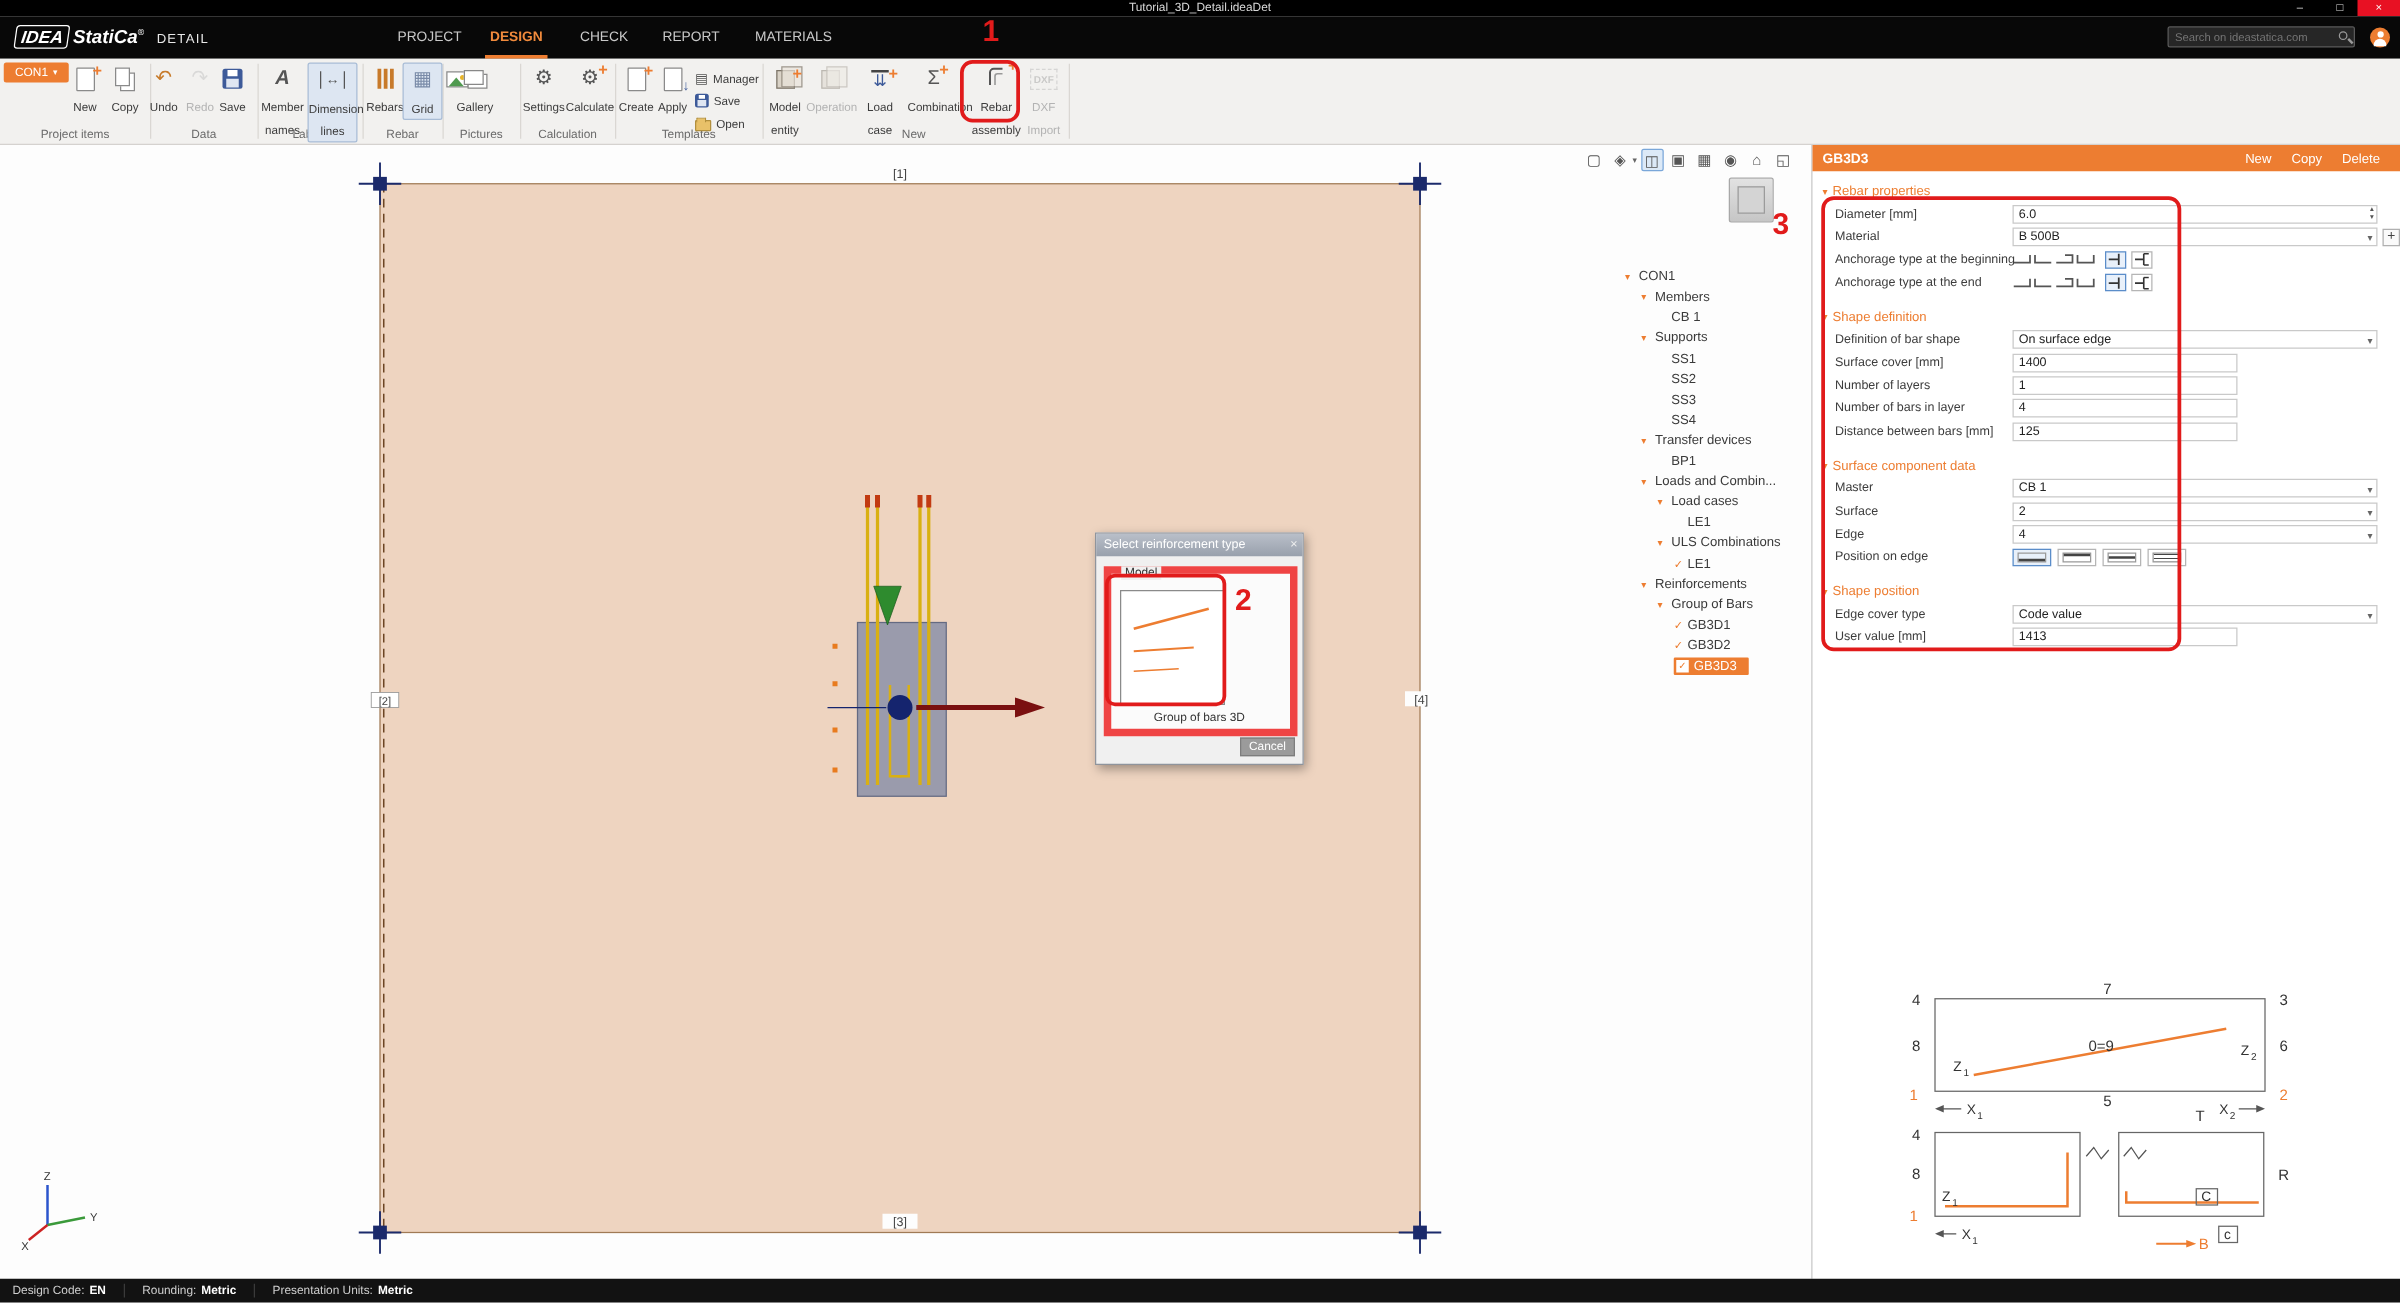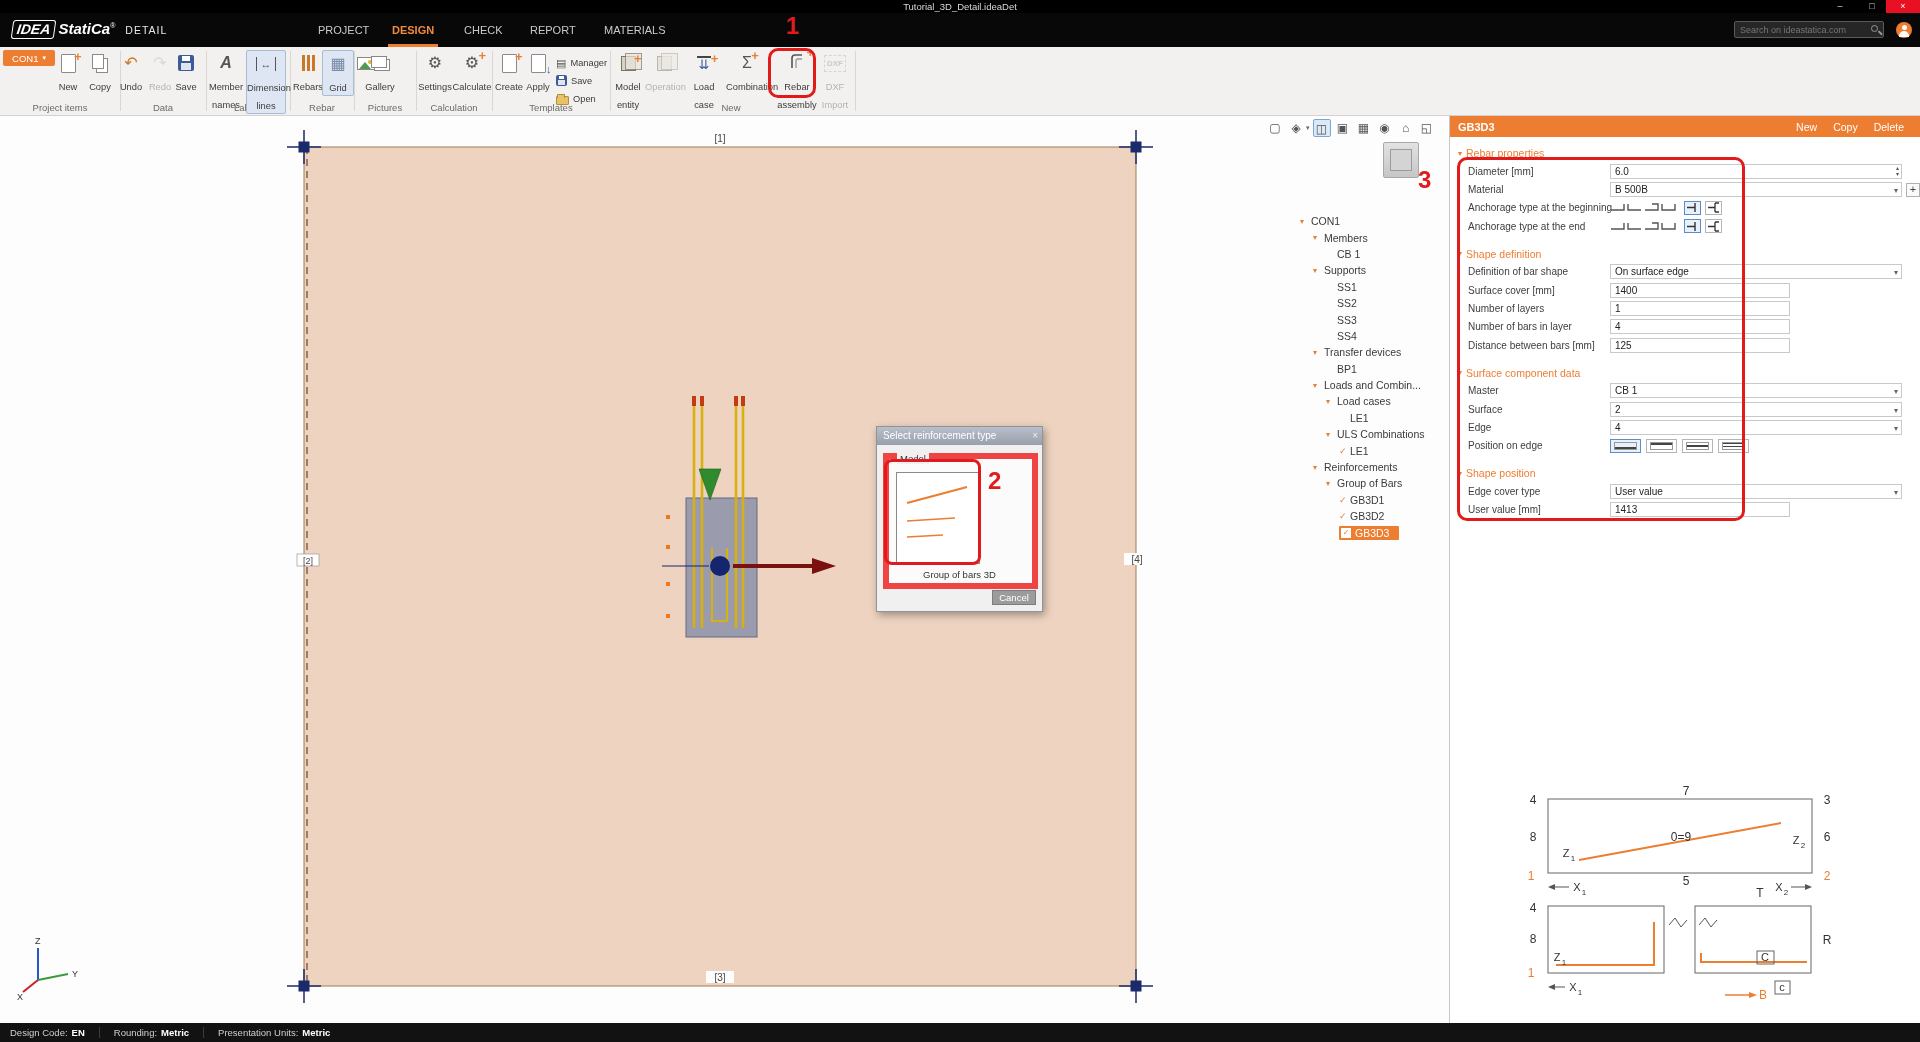--- a/index.html
+++ b/index.html
@@ -695,21 +695,21 @@
       </div>
 
       <div class="psec">
         <div class="psec-h">
           <span class="sec-chev">▾</span>
           <span>Shape position</span>
         </div>
         <div class="prow">
           <span class="plabel">Edge cover type</span>
           <span class="ctl wide">
-            <span>User value</span>
+            <span>Code value</span>
             <span class="dd-caret">▾</span>
           </span>
         </div>
         <div class="prow">
           <span class="plabel">User value [mm]</span>
           <span class="ctl num"><span>1413</span></span>
         </div>
       </div>
     </div>
 

